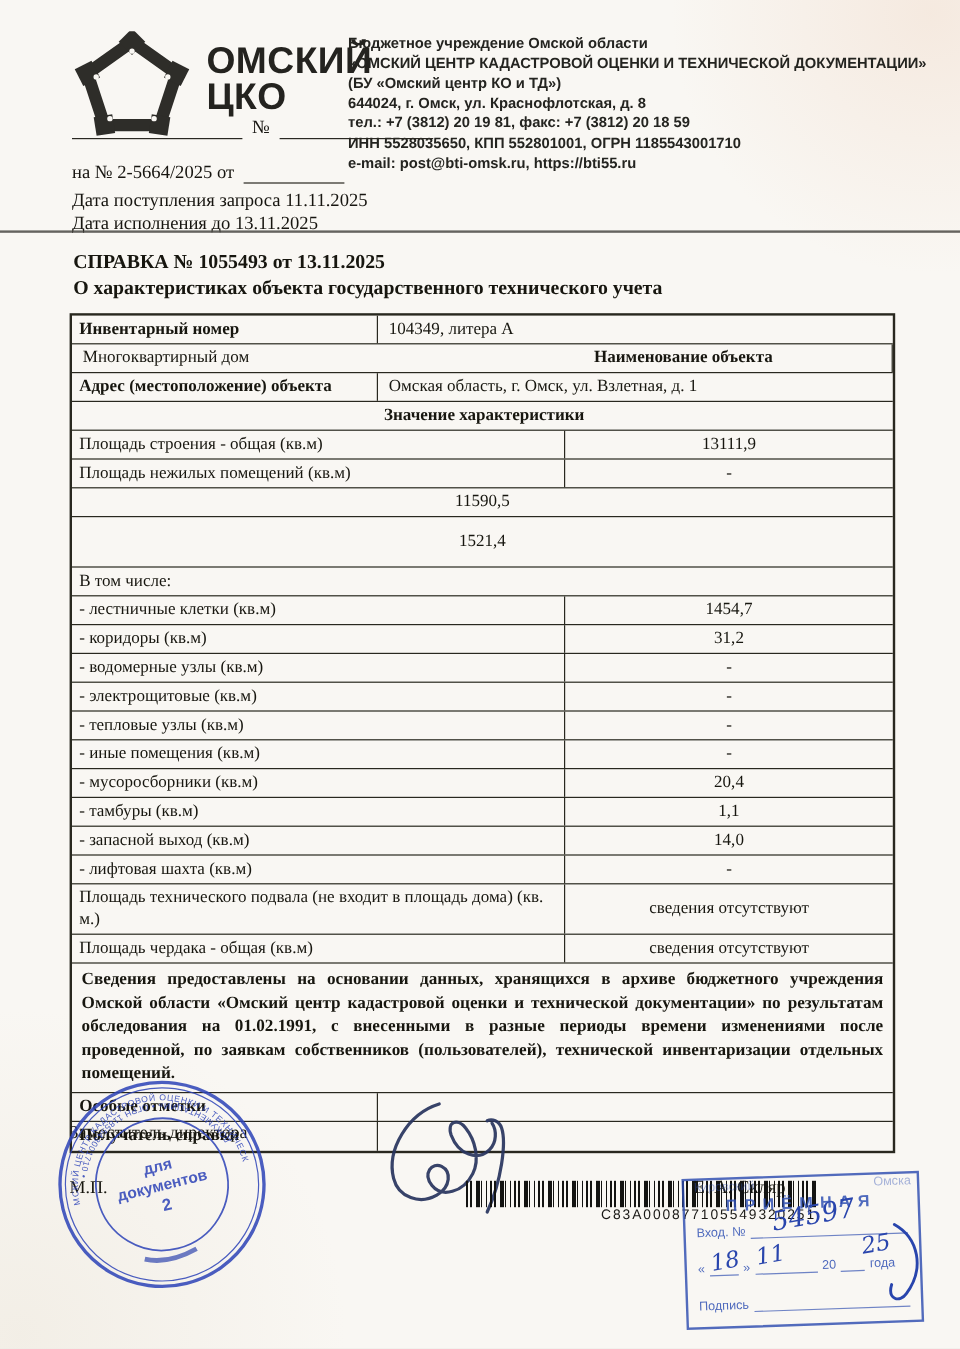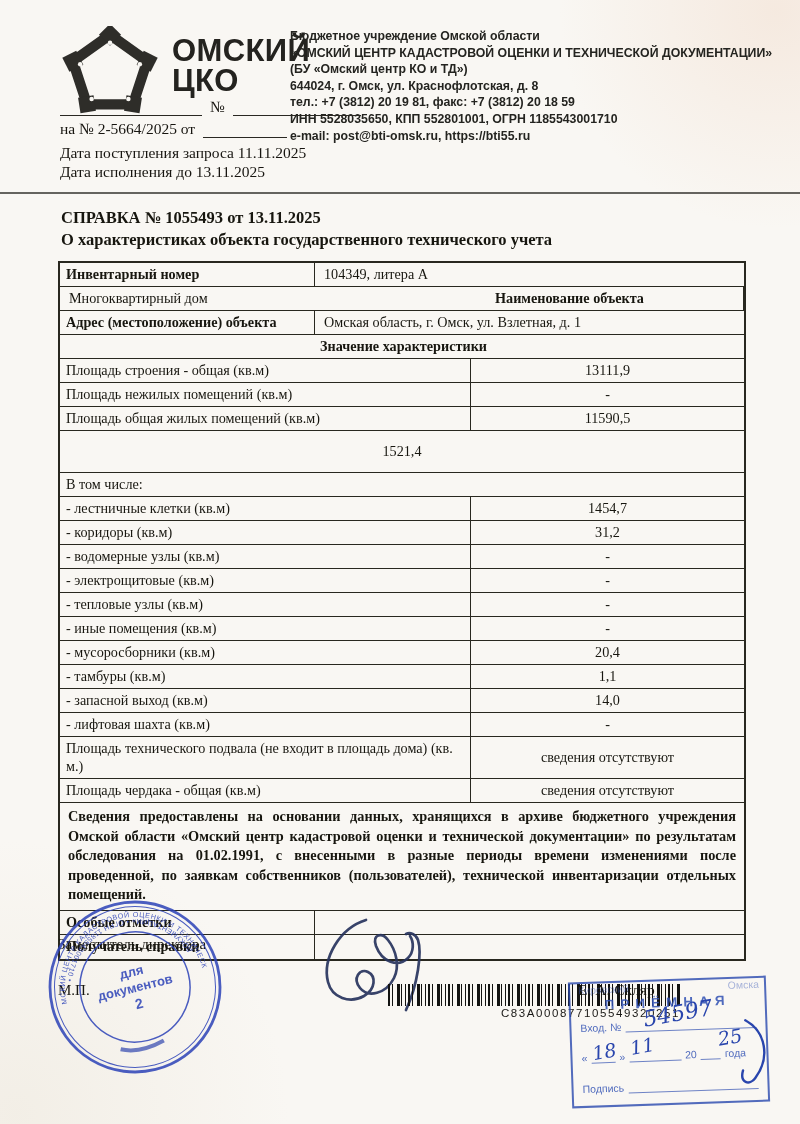--- a/index.html
+++ b/index.html
@@ -16,21 +16,21 @@
   .logo-wrap { position:absolute; left:58px; top:26px; display:flex; gap:10px; align-items:flex-start; }
   .logo-svg { width:104px; height:90px; }
   .logo-text { font-family:"Liberation Sans", sans-serif; font-weight:bold; font-size:31px;
                line-height:.97; letter-spacing:.4px; color:#24231f; padding-top:10px; }
   .org-block { position:absolute; left:290px; top:28px; width:502px;
                font-family:"Liberation Sans", sans-serif; font-weight:bold;
                font-size:12.3px; line-height:16.6px; color:#242420; }
   .ref-block { position:absolute; left:60px; top:98px; width:320px; font-size:15.5px; color:#171510; }
   .no-line { display:flex; align-items:flex-end; gap:8px; height:18px; }
   .u { display:inline-block; border-bottom:1.6px solid #2a2822; height:15px; }
-  .reply-line { display:flex; align-items:flex-end; gap:8px; height:20px; margin-top:2px; }
+  .reply-line { display:flex; align-items:flex-end; gap:8px; height:20px; margin-top:17px; }
   .date-line { margin-top:5px; line-height:19px; }
   .scan-line { position:absolute; left:0; top:192px; width:800px; height:2px; background:#403f3a; opacity:.8; }
   
   .title-block { position:absolute; left:61px; top:207px; font-weight:bold; font-size:16.5px; line-height:21.5px; }
   
   .doc-table { position:absolute; left:58px; top:261px; width:688px; border:2.2px solid #29281f; }
   [data-name="object-rows"], [data-name="char-rows"], [data-name="footer-rows"] { display:contents; }
   .trow { display:flex; border-bottom:1.5px solid #29281f; min-height:24px; background:transparent; }
   [data-name="footer-rows"] .trow:last-child { border-bottom:none; }
   .tcell { display:flex; align-items:center; padding:2px 6px; font-size:14.2px; line-height:17.6px; }
@@ -157,21 +157,20 @@
     <div class="trow header-row" data-name="table-header-row">
       <div class="tcell cell-value" data-name="column-header-value">Значение характеристики</div>
     </div>
     <div data-name="char-rows"><div class="trow" data-name="table-row">
           <div class="tcell cell-label w-wide" data-name="row-label">Площадь строения - общая (кв.м)</div>
           <div class="tcell cell-value center" data-name="row-value">13111,9</div>
         </div><div class="trow" data-name="table-row">
           <div class="tcell cell-label w-wide" data-name="row-label">Площадь нежилых помещений (кв.м)</div>
           <div class="tcell cell-value center" data-name="row-value">-</div>
         </div><div class="trow" data-name="table-row">
-          <div class="tcell cell-label w-wide" data-name="row-label">Площадь общая жилых помещений (кв.м)</div>
           <div class="tcell cell-value center" data-name="row-value">11590,5</div>
         </div><div class="trow tall" data-name="table-row">
           <div class="tcell cell-value center" data-name="row-value">1521,4</div>
         </div><div class="trow" data-name="table-row">
           <div class="tcell cell-full" data-name="row-label">В том числе:</div>
         </div><div class="trow" data-name="table-row">
           <div class="tcell cell-label w-wide" data-name="row-label">- лестничные клетки (кв.м)</div>
           <div class="tcell cell-value center" data-name="row-value">1454,7</div>
         </div><div class="trow" data-name="table-row">
           <div class="tcell cell-label w-wide" data-name="row-label">- коридоры (кв.м)</div>

